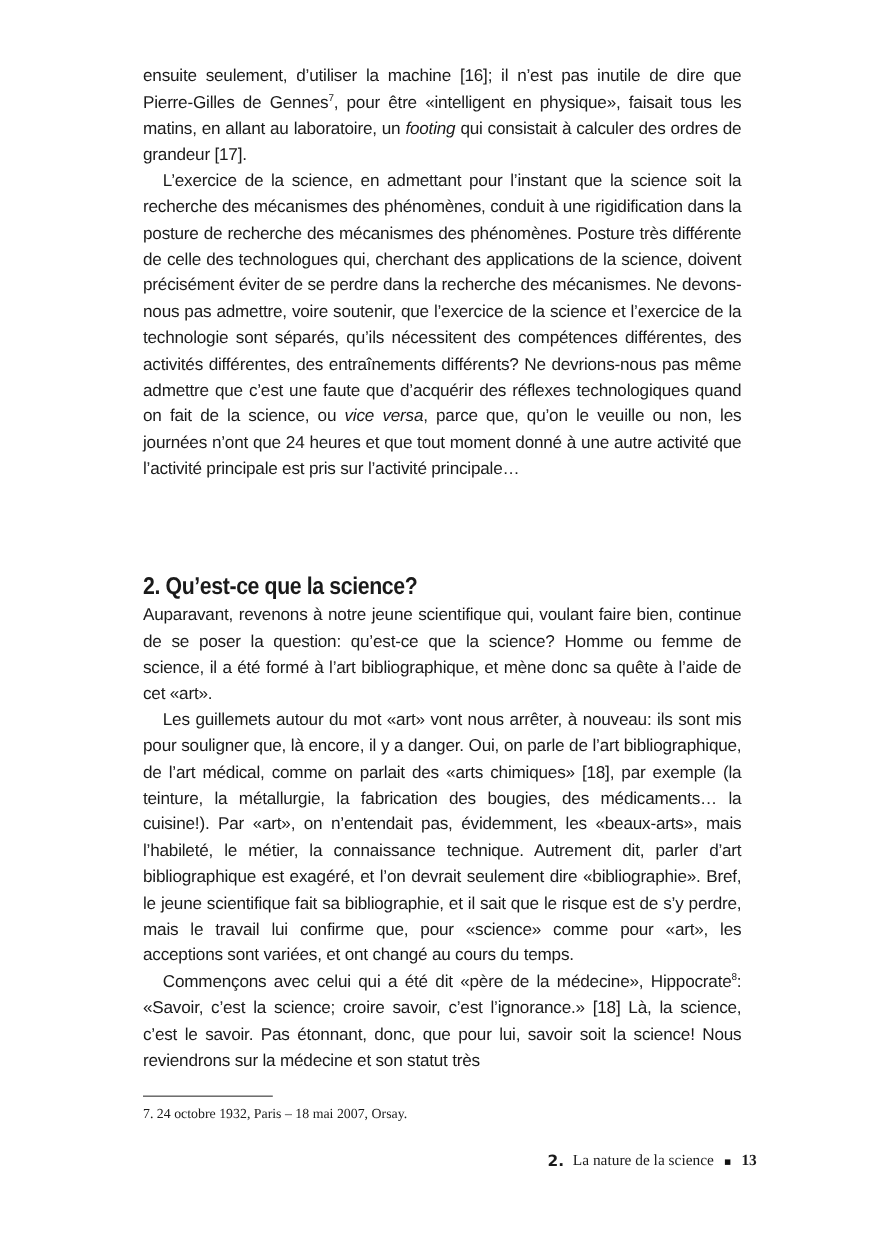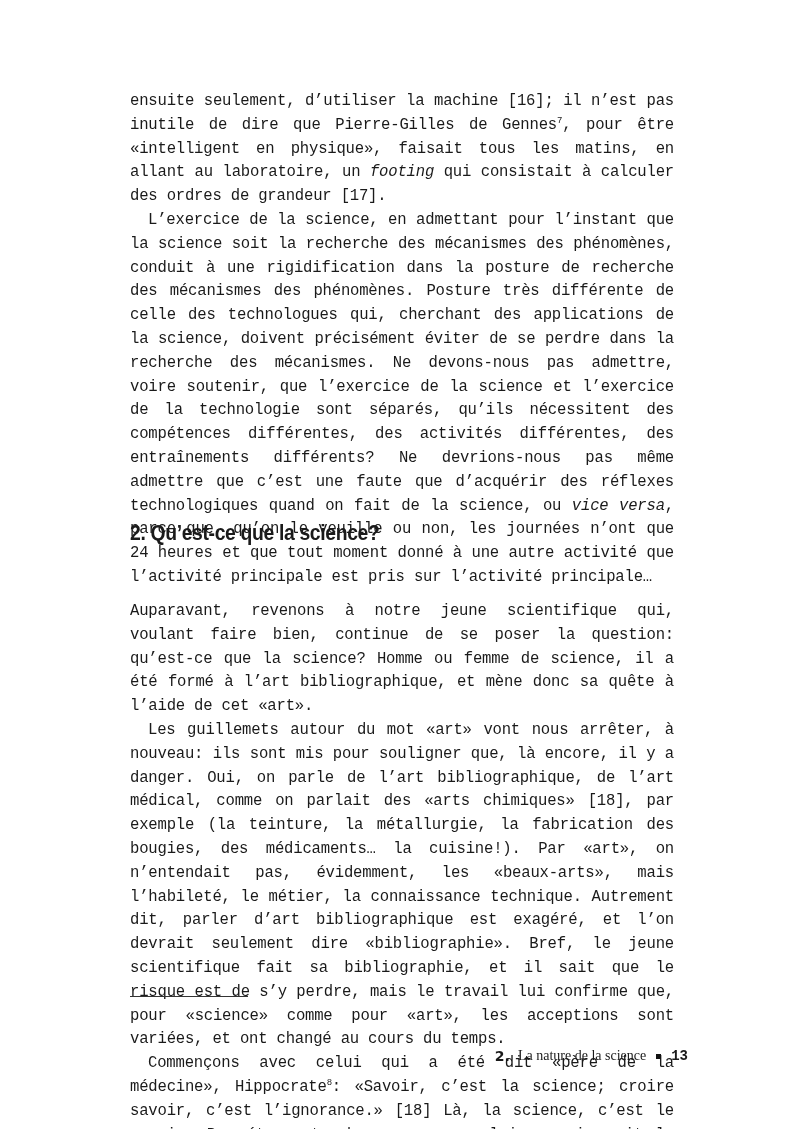--- a/index.html
+++ b/index.html
@@ -1,30 +1,30 @@
 <!DOCTYPE html>
 <html><head>
   <meta charset="utf-8">
   <style>
     html, body { margin: 0; padding: 0; background: #ffffff; }
     body { width: 800px; height: 1129px; position: relative; overflow: hidden; color: #1a1a1a; }
     .page { position: absolute; left: 130px; top: 58px; width: 544px; }
-    .body-text { font-family: Liberation Mono, monospace; font-size: 15.6px; line-height: 23.8px; text-align: justify; letter-spacing: -0.2px; margin-top: 32px; }
+    .body-text { font-family: Liberation Sans, sans-serif; font-size: 15.6px; line-height: 23.8px; text-align: justify; letter-spacing: -0.2px; }
     .body-text p { margin: 0; }
     .indent { text-indent: 18px; }
     .noindent { text-indent: 0; }
     .heading { font-family: "Liberation Sans", "DejaVu Sans", sans-serif; font-weight: bold; font-size: 22px; letter-spacing: -0.4px; transform: scaleX(0.88); transform-origin: left center; margin: 0; position: absolute; left: 130px; top: 520px; white-space: nowrap; }
-    .section2 { position: absolute; left: 130px; top: 568px; width: 544px; }
+    .section2 { position: absolute; left: 130px; top: 548px; width: 544px; }
     .fn-rule { position: absolute; left: 130px; top: 996px; width: 118px; border-top: 1px solid #333; }
     .footnotes { position: absolute; left: 130px; top: 1004px; width: 544px; font-family: "Liberation Serif", "DejaVu Serif", serif; font-size: 12.6px; line-height: 16px; }
     .footnotes p { margin: 0; }
     .running-footer { position: absolute; right: 112px; top: 1048px; font-family: "Liberation Serif", "DejaVu Serif", serif; font-size: 14px; display: flex; align-items: center; gap: 6px; white-space: nowrap; }
     .footer-num { font-family: "DejaVu Sans", sans-serif; font-weight: bold; font-size: 14px; margin-right: 2px; }
     .footer-square { display: inline-block; width: 5px; height: 5px; background: #111; margin: 0 4px; }
-    .page-number { font-weight: bold; font-family: Liberation Mono, monospace; }
+    .page-number { font-weight: bold; font-family: Liberation Serif, serif; }
     sup { font-size: 9px; line-height: 0; }
     em { font-style: italic; }
   </style>
 </head>
 <body>
 
 <div class="page body-text" id="section1">
     <p class="noindent"><span>ensuite seulement, d’utiliser la machine [16]; il n’est pas inutile de dire que Pierre-Gilles de Gennes</span><sup>7</sup><span>, pour être «intelligent en physique», faisait tous les matins, en allant au laboratoire, un </span><em>footing</em><span> qui consistait à calculer des ordres de grandeur [17].</span></p>
     <p class="indent"><span>L’exercice de la science, en admettant pour l’instant que la science soit la recherche des mécanismes des phénomènes, conduit à une rigidification dans la posture de recherche des mécanismes des phénomènes. Posture très différente de celle des technologues qui, cherchant des applications de la science, doivent précisément éviter de se perdre dans la recherche des mécanismes. Ne devons-nous pas admettre, voire soutenir, que l’exercice de la science et l’exercice de la technologie sont séparés, qu’ils nécessitent des compétences différentes, des activités différentes, des entraînements différents? Ne devrions-nous pas même admettre que c’est une faute que d’acquérir des réflexes technologiques quand on fait de la science, ou </span><em>vice versa</em><span>, parce que, qu’on le veuille ou non, les journées n’ont que 24 heures et que tout moment donné à une autre activité que l’activité principale est pris sur l’activité principale…</span></p>
   </div>
@@ -33,20 +33,21 @@
 
 <div class="section2 body-text" id="section2">
     <p class="noindent"><span>Auparavant, revenons à notre jeune scientifique qui, voulant faire bien, continue de se poser la question: qu’est-ce que la science? Homme ou femme de science, il a été formé à l’art bibliographique, et mène donc sa quête à l’aide de cet «art».</span></p>
     <p class="indent"><span>Les guillemets autour du mot «art» vont nous arrêter, à nouveau: ils sont mis pour souligner que, là encore, il y a danger. Oui, on parle de l’art bibliographique, de l’art médical, comme on parlait des «arts chimiques» [18], par exemple (la teinture, la métallurgie, la fabrication des bougies, des médicaments… la cuisine!). Par «art», on n’entendait pas, évidemment, les «beaux-arts», mais l’habileté, le métier, la connaissance technique. Autrement dit, parler d’art bibliographique est exagéré, et l’on devrait seulement dire «bibliographie». Bref, le jeune scientifique fait sa bibliographie, et il sait que le risque est de s’y perdre, mais le travail lui confirme que, pour «science» comme pour «art», les acceptions sont variées, et ont changé au cours du temps.</span></p>
     <p class="indent"><span>Commençons avec celui qui a été dit «père de la médecine», Hippocrate</span><sup>8</sup><span>: «Savoir, c’est la science; croire savoir, c’est l’ignorance.» [18] Là, la science, c’est le savoir. Pas étonnant, donc, que pour lui, savoir soit la science! Nous reviendrons sur la médecine et son statut très</span></p>
   </div>
 
 <div class="fn-rule"></div>
 
 <div class="footnotes">
+  <p>7. 24 octobre 1932, Paris – 18 mai 2007, Orsay.</p>
 </div>
 
 <div class="running-footer">
   <span class="footer-num">2.</span>
   <span>La nature de la science</span>
   <span class="footer-square"></span>
   <span class="page-number">13</span>
 </div>
 
 </body></html>

